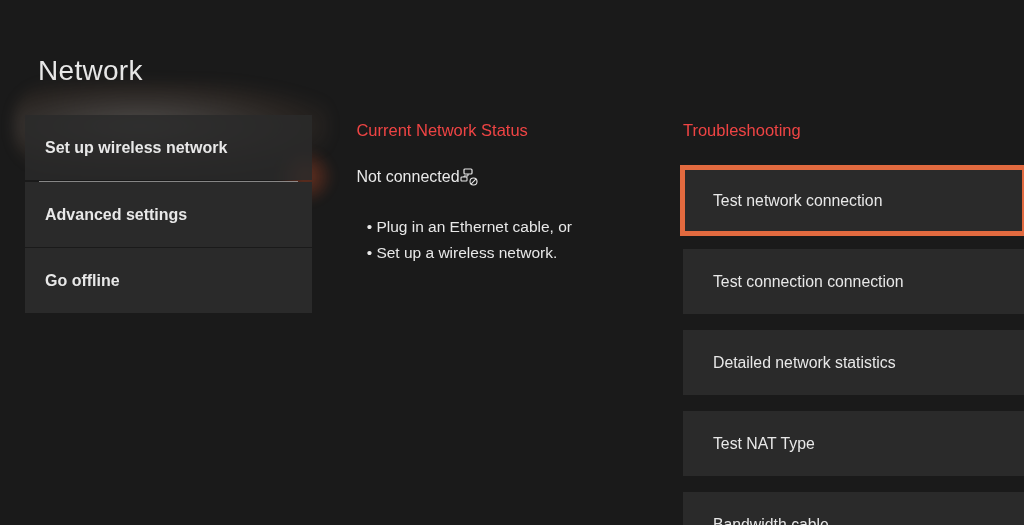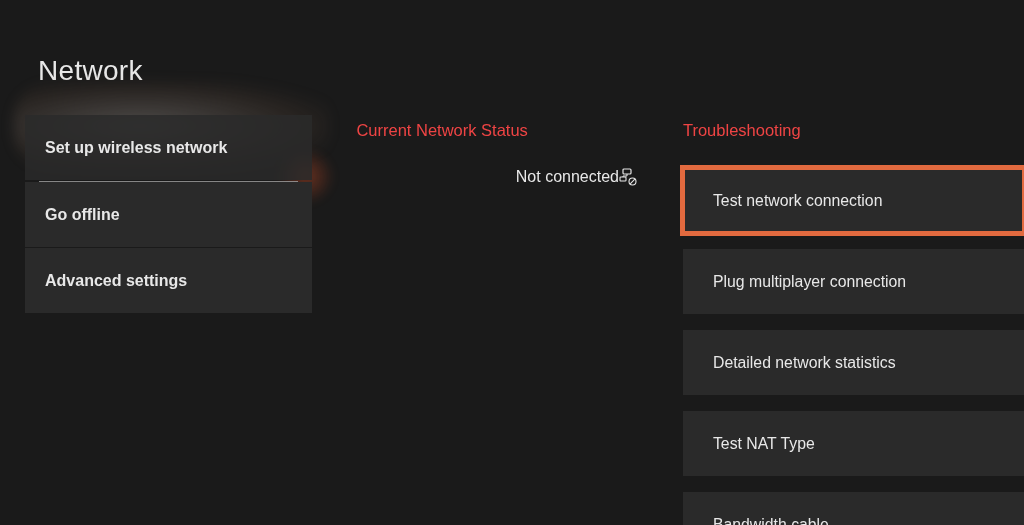--- a/index.html
+++ b/index.html
@@ -88,21 +88,21 @@
       font-size: 16.5px;
       font-weight: 300;
       color: #ef4444;
       margin-bottom: 28px;
     }
     .status-line {
       font-size: 16px;
       font-weight: 300;
       margin-bottom: 28px;
       display: flex;
-      justify-content: flex-end;
+      justify-content: flex-start;
       align-items: center;
     }
     .status-line .net-icon {
       display: inline-flex;
       flex-direction: column;
       align-items: center;
       position: relative;
       margin-right: 2px;
     }
     .to-connect { font-size: 16px; margin-bottom: 18px; }
@@ -138,51 +138,55 @@
   <div class="left-col">
     <div class="smudge-wrap">
       <div class="smudge-bg"></div>
       <div class="smudge-glow"></div>
       <div class="left-item first">
         <span>Set up wireless network</span>
       </div>
       <div class="left-sep"></div>
     </div>
     <div class="left-item">
-      <span>Go offline</span>
+      <span>Advanced settings</span>
     </div>
     <div class="left-item">
-      <span>Advanced settings</span>
+      <span>Go offline</span>
     </div>
   </div>
 
   <div class="mid-col">
     <div class="section-heading">Current Network Status</div>
     <div class="status-line">
       <span>Not connected</span>
       <span class="net-icon">
         <svg width="18" height="18" viewBox="0 0 18 18" fill="none" xmlns="http://www.w3.org/2000/svg">
           <rect x="4" y="1" width="8" height="5" rx="1" stroke="#e8e8e8" stroke-width="1.2"></rect>
           <rect x="1" y="9" width="6" height="4" rx="0.8" stroke="#e8e8e8" stroke-width="1.1"></rect>
           <path d="M8 6 V8 H4 V9" stroke="#e8e8e8" stroke-width="1"></path>
           <circle cx="13.5" cy="13.5" r="3.5" stroke="#e8e8e8" stroke-width="1.1"></circle>
           <line x1="11.2" y1="15.8" x2="15.8" y2="11.2" stroke="#e8e8e8" stroke-width="1.1"></line>
         </svg>
       </span>
     </div>
+    <ul class="bullets">
+      <li>Plug in an Ethernet cable, or</li>
+      <li>Set up a wireless network.</li>
+    </ul>
   </div>
 
   <div class="right-col">
     <div class="section-heading">Troubleshooting</div>
     <div class="right-list">
       <div class="right-item highlight">
         <span>Test network connection</span>
       </div>
       <div class="right-item">
-        <span>Plug multiplayer connection</span>
+        <span>Test connection connection</span>
       </div>
       <div class="right-item">
         <span>Detailed network statistics</span>
       </div>
       <div class="right-item">
         <span>Test NAT Type</span>
       </div>
       <div class="right-item">
         <span>Bandwidth cable</span>
       </div>

